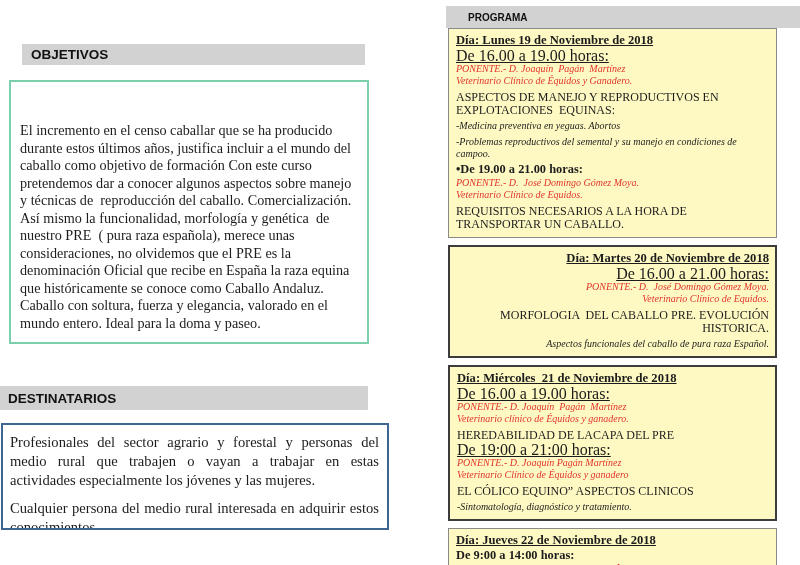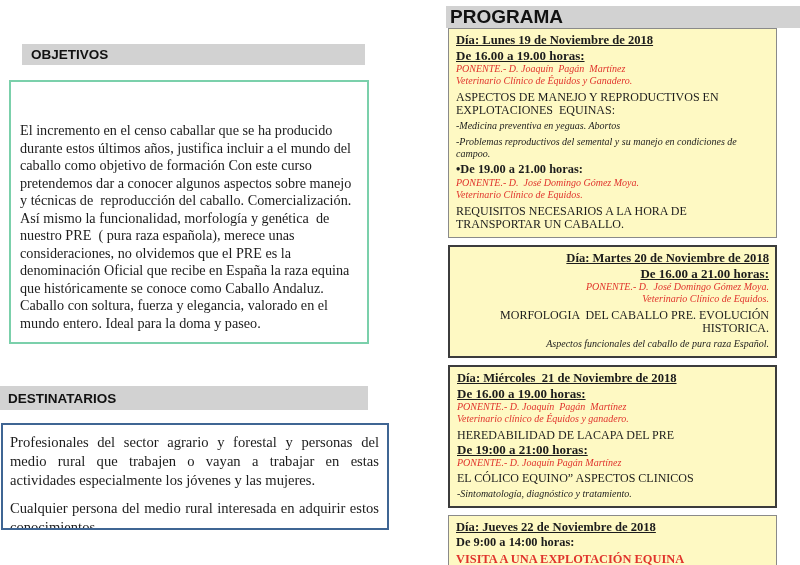--- a/index.html
+++ b/index.html
@@ -25,21 +25,21 @@
     background:var(--bar_bg);
     font-family:"Liberation Sans", sans-serif;
     font-weight:bold;
     font-size:13.5px;
     color:#111;
     display:flex;
     align-items:center;
   }
   #objetivos-bar{left:22px;top:44px;width:343px;height:21px;padding-left:9px;}
   #destinatarios-bar{left:0;top:386px;width:368px;height:24px;padding-left:8px;}
-  #programa-bar{left:446px;top:6px;width:354px;height:22px;padding-left:4px;font-size:19px;}
+  #programa-bar{left:446px;top:6px;width:354px;height:22px;padding-left:22px;font-size:10px;}
 
   #objetivos-box{
     position:absolute;left:9px;top:80px;width:360px;height:264px;
     border:2px solid var(--teal_border);
     padding:5px 8px 0 9px;
     font-size:14.2px;line-height:17.5px;
     white-space:pre-wrap;
     overflow:hidden;
   }
   #destinatarios-box{
@@ -66,22 +66,22 @@
     white-space:pre-wrap;
     font-size:10px;
     line-height:12.6px;
   }
   .l-day{
     font-size:12.6px;line-height:14px;
     font-weight:bold;text-decoration:underline;
     margin-bottom:2px;
   }
   .l-time{
-    font-size:13px;line-height:13.6px;
-    font-weight:bold;text-decoration:underline;
+    font-size:16px;line-height:13.6px;
+    font-weight:normal;text-decoration:underline;
     margin-top:1px;
   }
   .l-time-plain{
     font-size:12.4px;line-height:13.6px;
     font-weight:bold;
     margin-top:2px;
   }
   .l-ponente{
     color:var(--red);
     font-style:italic;
@@ -154,20 +154,21 @@
       <div class="pline l-item">Aspectos funcionales del caballo de pura raza Español.</div>
     </div>
   <div id="box-2" class="program-box thick">
       <div class="pline l-day">Día: Miércoles  21 de Noviembre de 2018</div>
       <div class="pline l-time">De 16.00 a 19.00 horas:</div>
       <div class="pline l-ponente">PONENTE.- D. Joaquín  Pagán  Martínez</div>
       <div class="pline l-ponente">Veterinario clínico de Équidos y ganadero.</div>
       <div class="pline l-title">HEREDABILIDAD DE LACAPA DEL PRE</div>
       <div class="pline l-time">De 19:00 a 21:00 horas:</div>
       <div class="pline l-ponente">PONENTE.- D. Joaquín Pagán Martínez</div>
+      <div class="pline l-ponente">Veterinario Clínico de Équidos y ganadero</div>
       <div class="pline l-title">EL CÓLICO EQUINO” ASPECTOS CLINICOS</div>
       <div class="pline l-item">-Sintomatología, diagnóstico y tratamiento.</div>
     </div>
   <div id="box-3" class="program-box">
       <div class="pline l-day">Día: Jueves 22 de Noviembre de 2018</div>
       <div class="pline l-time-plain">De 9:00 a 14:00 horas:</div>
       <div class="pline l-red-title">VISITA A UNA EXPLOTACIÓN EQUINA</div>
     </div>
 </div>
 

